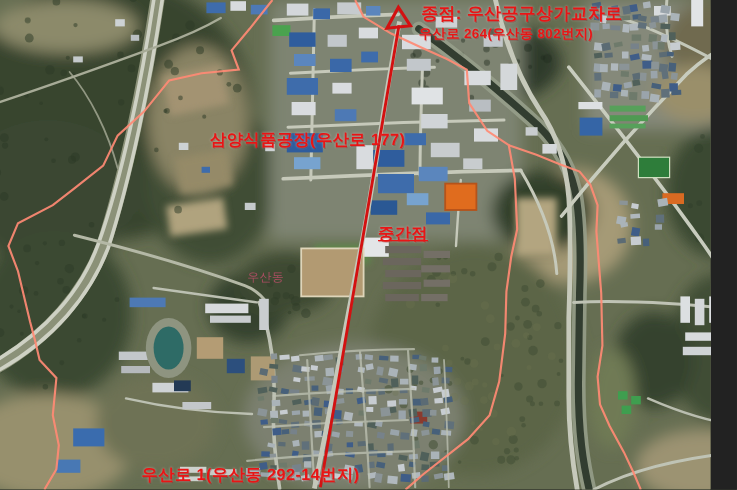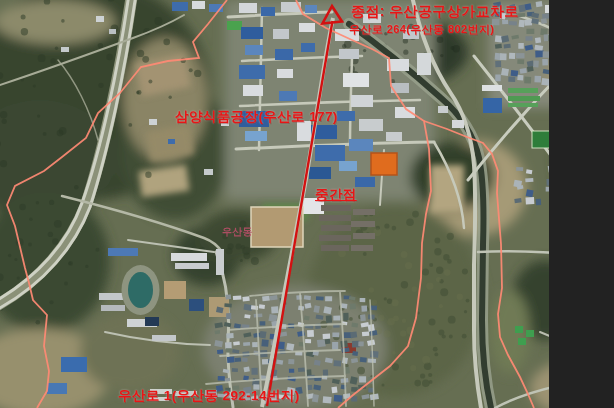--- a/index.html
+++ b/index.html
@@ -3,40 +3,40 @@
 <meta charset="utf-8">
 <style>
   :root{
     --annotation-red:#e81515;
     --route-red:#d31111;
     --boundary-pink:#ff8a74;
     --district-pink:#bf4f6b;
   }
   html,body{margin:0;padding:0;background:#222;}
   .stage{
-    position:relative;width:549px;height:408px;overflow:hidden;
+    position:relative;width:592px;height:408px;overflow:hidden;
     font-family:"Liberation Sans","DejaVu Sans",sans-serif;
     background:#646c51;
   }
   .stage svg{position:absolute;left:0;top:0;}
   .lbl{
     position:absolute;white-space:nowrap;font-weight:700;
     color:var(--annotation-red);
     font-size:13.5px;letter-spacing:.4px;line-height:1;
     text-shadow:0 0 2px rgba(255,240,240,.55), .6px .6px 0 rgba(110,0,0,.35);
   }
   .l-end1{left:351px;top:4px;font-size:14px;}
   .l-end2{left:349px;top:24px;font-size:11px;}
   .l-factory{left:175px;top:110px;}
   .l-mid{left:315px;top:188px;text-decoration:underline;}
   .l-start1{left:178px;top:369px;}
   .l-start2{left:118px;top:389px;}
   .l-district{
-    left:222px;top:227px;font-size:10px;letter-spacing:.2px;
-    color:var(--district-pink);opacity:.85;text-shadow:none;font-weight:700;
+    left:206px;top:227px;font-size:10px;letter-spacing:.2px;
+    color:var(--district-pink);opacity:.85;text-shadow:none;font-weight:400;
   }
   .route-stroke{stroke:var(--route-red);}
   .boundary-stroke{stroke:var(--boundary-pink);fill:none;stroke-width:1.8;opacity:.92;}
 </style>
 </head>
 <body>
 
 <div class="stage">
 <svg width="614" height="408" viewBox="0 0 614 408">
   <defs>

